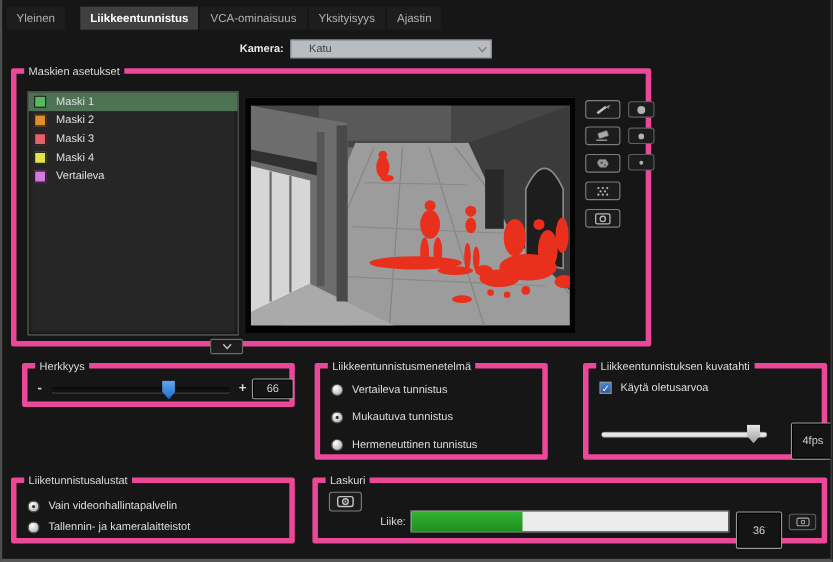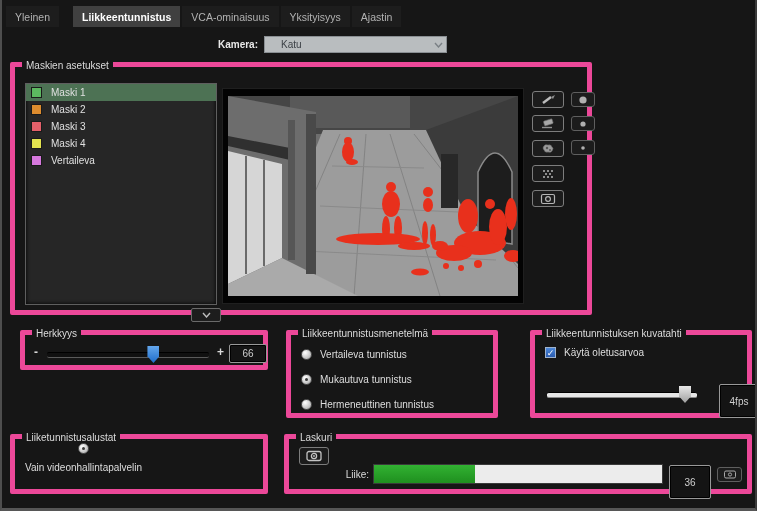--- a/index.html
+++ b/index.html
@@ -267,23 +267,27 @@
       <span class="check-label">Käytä oletusarvoa</span>
     </div>
     <div class="slider-track" style="left:12px;top:57px;width:150px;background:#e6e6e6;border-bottom:1px solid #888;">
       <div class="slider-thumb thumb-gray" style="left:88%;"></div>
     </div>
     <div class="valbox" style="left:172px;top:49px;width:40px;height:34px;margin-left:12px;">4fps</div>
   </div>
 
   <div class="group" style="left:8px;top:434px;width:258px;height:60px;">
     <div class="legend">Liiketunnistusalustat</div>
-    <div class="radio-row" style="left:10px;top:4px;flex-direction:column;">
+    <div class="radio-row" style="left:10px;top:16px;">
       <span class="radio selected"></span>
       <span class="radio-label">Vain videonhallintapalvelin</span>
+    </div>
+    <div class="radio-row" style="left:10px;top:35px;">
+      <span class="radio"></span>
+      <span class="radio-label">Tallennin- ja kameralaitteistot</span>
     </div>
   </div>
 
   <div class="group" style="left:282px;top:434px;width:468px;height:60px;padding-left:36px;">
     <div class="legend">Laskuri</div>
     <div class="tool-btn" style="left:10px;top:8px;width:30px;height:18px;">
       <svg width="18" height="12" viewBox="0 0 18 12">
         <rect x="2" y="1.5" width="14" height="9" rx="2" fill="none" stroke="#c4c4c4" stroke-width="1.3"></rect>
         <circle cx="9" cy="6" r="2.6" fill="none" stroke="#c4c4c4" stroke-width="1.3"></circle>
         <circle cx="9" cy="6" r="0.9" fill="#c4c4c4"></circle>

